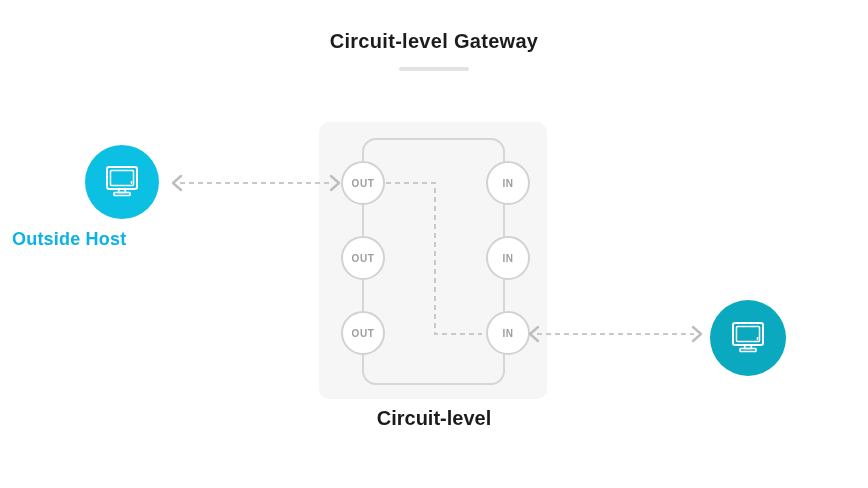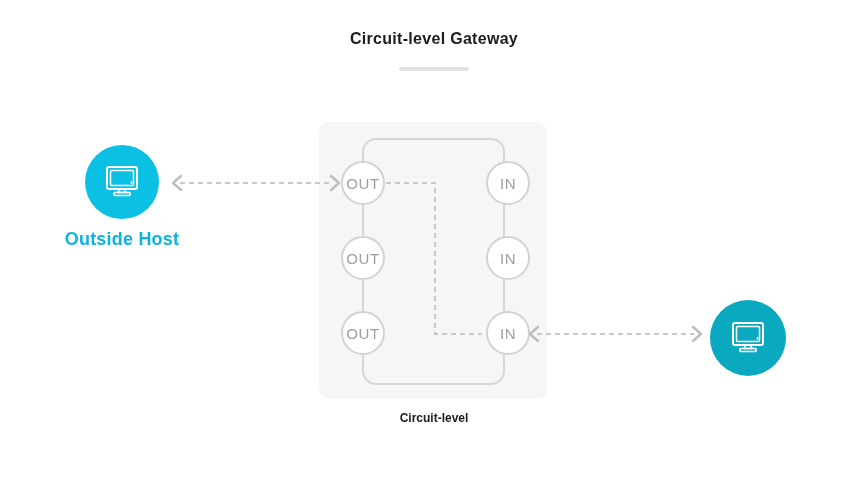--- a/index.html
+++ b/index.html
@@ -17,57 +17,57 @@
     --underline:#e2e2e2;
   }
   *{margin:0;padding:0;box-sizing:border-box;}
   html,body{background:#ffffff;}
   body{font-family:"Liberation Sans",sans-serif;}
   .canvas{
     position:relative;width:868px;height:488px;background:#ffffff;overflow:hidden;
   }
   .page-title{
     position:absolute;left:0;top:30px;width:868px;text-align:center;
-    font-size:16px;font-weight:800;letter-spacing:.3px;color:var(--title-text);
+    font-size:20px;font-weight:800;letter-spacing:.3px;color:var(--title-text);
   }
   .title-underline{
     position:absolute;left:399px;top:67px;width:70px;height:4px;
     background:var(--underline);border-radius:2px;
   }
   
   .panel{
     position:absolute;left:319px;top:122px;width:228px;height:277px;
     background:var(--panel-bg);border-radius:10px;
   }
   .inner-rect{
     position:absolute;left:362px;top:138px;width:143px;height:247px;
     border:2px solid var(--rect-border);border-radius:14px;
   }
   .port{
     position:absolute;width:44px;height:44px;border-radius:50%;
     background:#ffffff;border:2px solid var(--node-border);
     display:flex;align-items:center;justify-content:center;
-    font-size:15px;font-weight:400;letter-spacing:.6px;color:var(--port-text);
+    font-size:10px;font-weight:700;letter-spacing:.6px;color:var(--port-text);
   }
   .port.out{left:341px;}
   .port.in{left:486px;}
   .row1{top:161px;} .row2{top:236px;} .row3{top:311px;}
   .panel-caption{
     position:absolute;left:334px;top:408px;width:200px;text-align:center;
-    font-size:12px;font-weight:800;line-height:20px;color:var(--title-text);
+    font-size:20px;font-weight:800;line-height:20px;color:var(--title-text);
   }
   
   .host-circle{
     position:absolute;border-radius:50%;
     display:flex;align-items:center;justify-content:center;
   }
   .host-outside{left:85px;top:145px;width:74px;height:74px;background:var(--outside-host);}
   .host-inside{left:710px;top:300px;width:76px;height:76px;background:var(--inside-host);}
   .host-label{
-    position:absolute;width:220px;text-align:center;
+    position:absolute;width:220px;
     font-size:18px;font-weight:800;letter-spacing:.2px;
   }
   .label-outside{left:12px;top:229px;color:var(--outside-label);}
   .label-inside{left:638px;top:384px;color:var(--inside-label);}
   .connector-layer{position:absolute;left:0;top:0;width:868px;height:488px;pointer-events:none;}
   .dash{stroke:var(--dashed-line);stroke-width:2;fill:none;stroke-dasharray:5 4;}
   .head{stroke:var(--arrowhead);stroke-width:2.4;fill:none;stroke-linecap:round;stroke-linejoin:round;}
   .mon{stroke:#ffffff;fill:none;stroke-width:2;stroke-linejoin:round;}
   .mon-thin{stroke:#ffffff;fill:none;stroke-width:1.5;stroke-linejoin:round;}
 </style>

